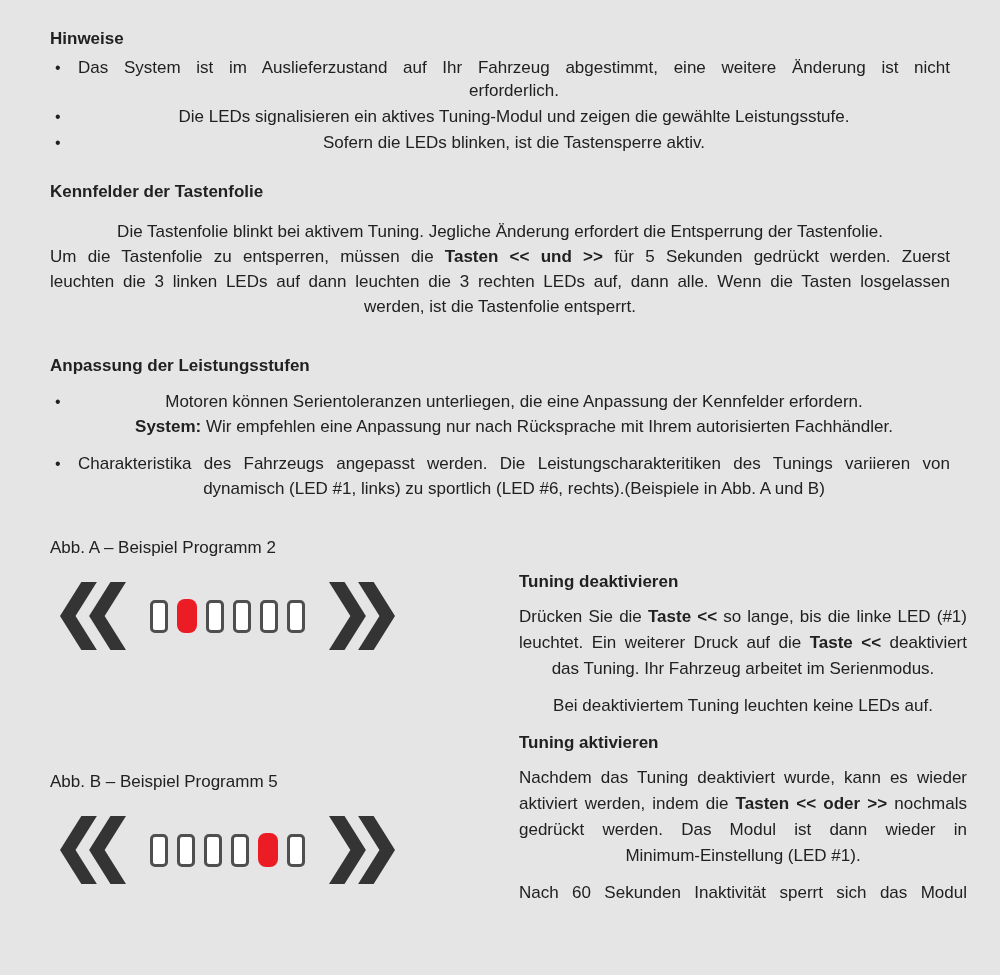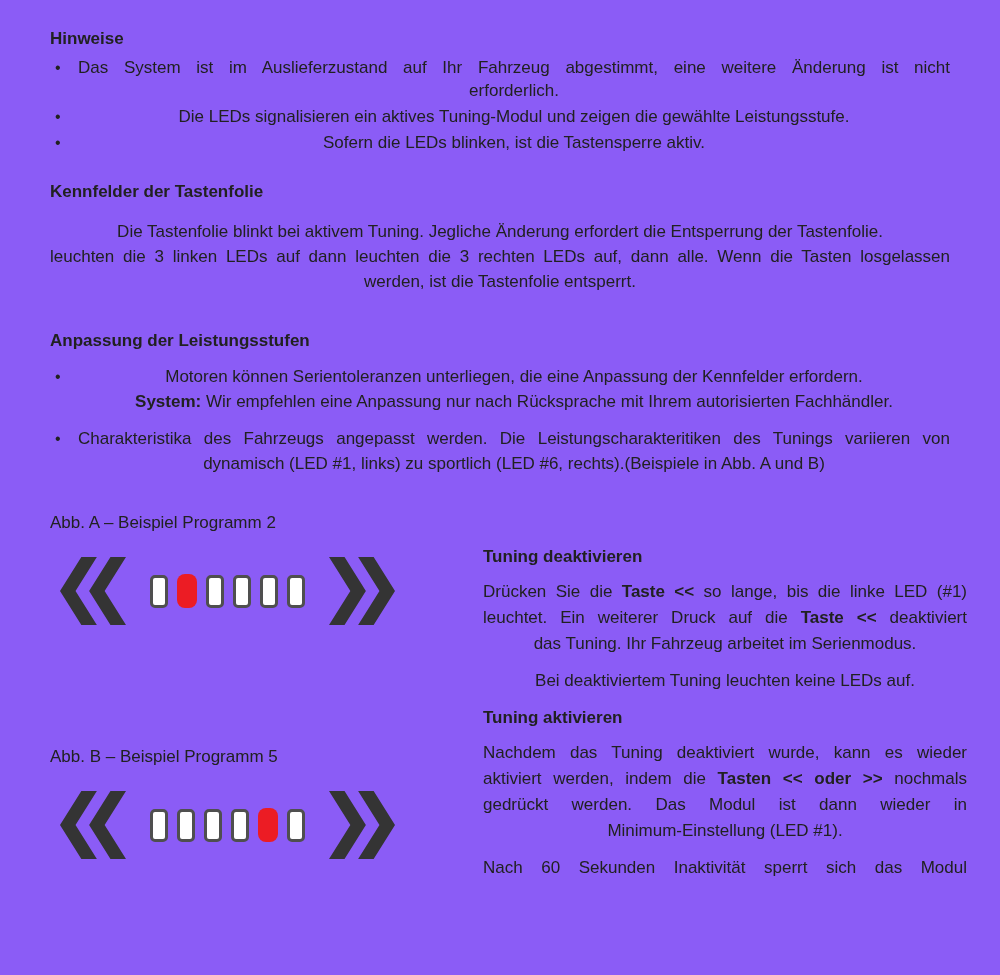--- a/index.html
+++ b/index.html
@@ -1,39 +1,39 @@
 <!DOCTYPE html>
 <html style="--text: #212121; --chevron: #343434; --led-border: #4f4f4f; --led-red: #ec1c24;"><head>
 <meta charset="utf-8">
 <style>
   html,body{margin:0;padding:0;background:#ffffff;}
   .page{
     width:1000px;height:975px;box-sizing:border-box;padding-top:28px;
     font-family:"Liberation Sans",sans-serif;color:var(--text,#212121);
-    overflow:hidden;background:#8b5cf6;
+    overflow:hidden;background:#e5e5e5;
   }
   .sec{padding:0 50px;}
   .hd{font-size:17px;font-weight:bold;margin:0;line-height:22px;}
   .tline{font-size:17px;line-height:25px;white-space:normal;text-align:center;}
   #sec-hinweise .tline{line-height:23px;}
   .tline.just{text-align:justify;text-align-last:justify;}
   .tline b{font-weight:bold;}
   .bullets{margin-top:6px;}
   .bullet-item{display:flex;margin-top:3px;}
   .bglyph{flex:0 0 28px;width:28px;box-sizing:border-box;padding-left:5px;font-size:16px;line-height:23px;}
   .btext{flex:1;min-width:0;}
   #sec-entsperren .hd{margin-top:27px;}
   #sec-entsperren .para{margin-top:16px;}
   #sec-anpassung .hd{margin-top:36px;}
   #sec-anpassung .bullets{margin-top:12px;}
   #sec-anpassung .bullet-item{margin-top:0;}
   #sec-anpassung .bullet-item + .bullet-item{margin-top:12px;}
   #sec-anpassung .bglyph{line-height:25px;}
 
-  .fig-row{display:flex;margin-top:30px;padding-left:50px;padding-right:33px;}
+  .fig-row{display:flex;margin-top:30px;padding-left:50px;padding-right:33px;gap:36px;}
   .col-left{flex:0 0 433px;width:433px;box-sizing:border-box;}
   .col-right{flex:1;min-width:0;}
   .fig-label{font-size:17px;line-height:22px;margin-top:6px;}
   .fig-label-b{margin-top:120px;}
   .diagram{display:flex;align-items:center;gap:24px;margin-top:22px;padding-left:10px;}
   .chev{width:66px;height:70px;flex:0 0 66px;display:block;}
   .chev polygon{fill:var(--chevron,#343434);}
   .flip{transform:scaleX(-1);}
   .leds{display:flex;align-items:center;gap:9px;}
   .led{width:12px;height:27px;border:3.5px solid var(--led-border,#4f4f4f);border-radius:5px;background:#fff;}
@@ -71,20 +71,21 @@
             <div class="tline"><span>Sofern die LEDs blinken, ist die Tastensperre aktiv.</span></div>
           </div>
       </div>
     </div>
   </section>
 
   <section class="sec" id="sec-entsperren">
     <div class="hd">Kennfelder der Tastenfolie</div>
     <div class="para">
         <div class="tline"><span>Die Tastenfolie blinkt bei aktivem Tuning. Jegliche Änderung erfordert die Entsperrung der Tastenfolie.</span></div>
+        <div class="tline just"><span>Um die Tastenfolie zu entsperren, müssen die </span><b>Tasten &lt;&lt; und &gt;&gt;</b><span> für 5 Sekunden gedrückt werden. Zuerst</span></div>
         <div class="tline just"><span>leuchten die 3 linken LEDs auf dann leuchten die 3 rechten LEDs auf, dann alle. Wenn die Tasten losgelassen</span></div>
         <div class="tline"><span>werden, ist die Tastenfolie entsperrt.</span></div>
       </div>
   </section>
 
   <section class="sec" id="sec-anpassung">
     <div class="hd">Anpassung der Leistungsstufen</div>
     <div class="bullets">
       <div class="bullet-item">
         <span class="bglyph">•</span>

